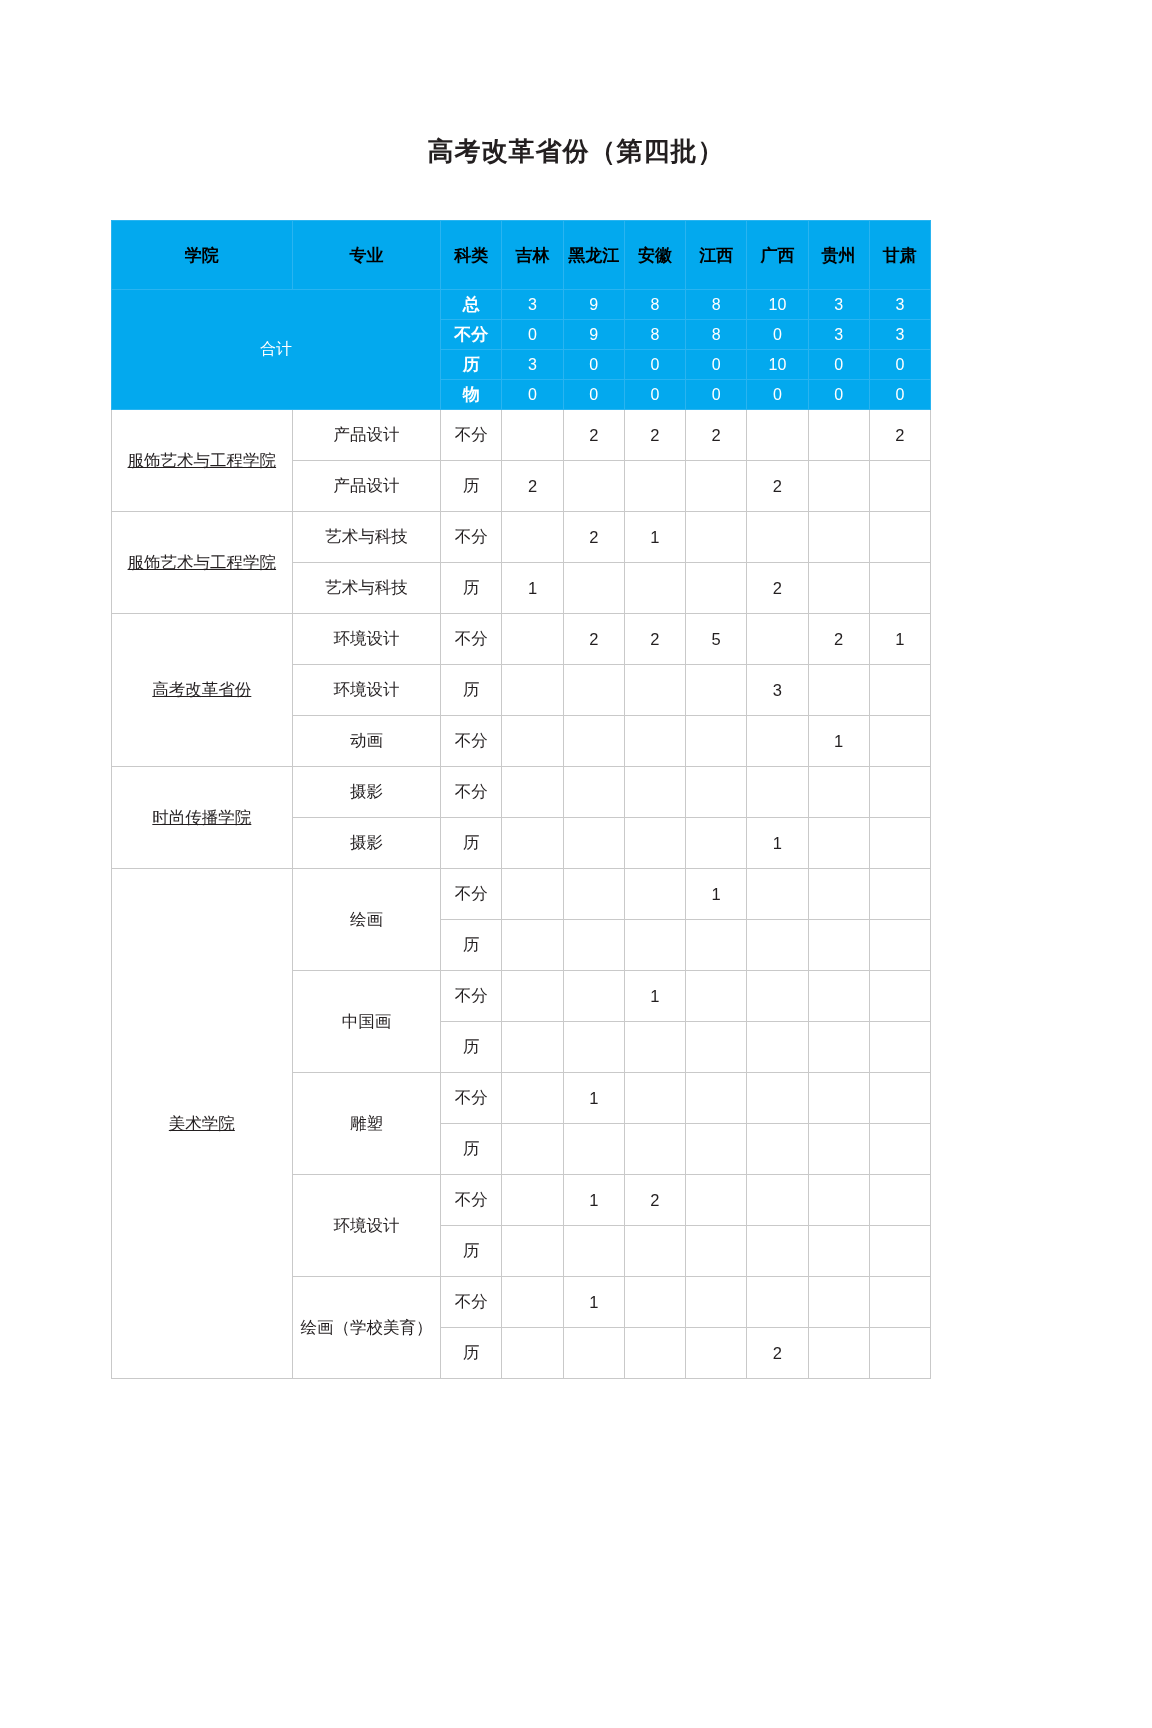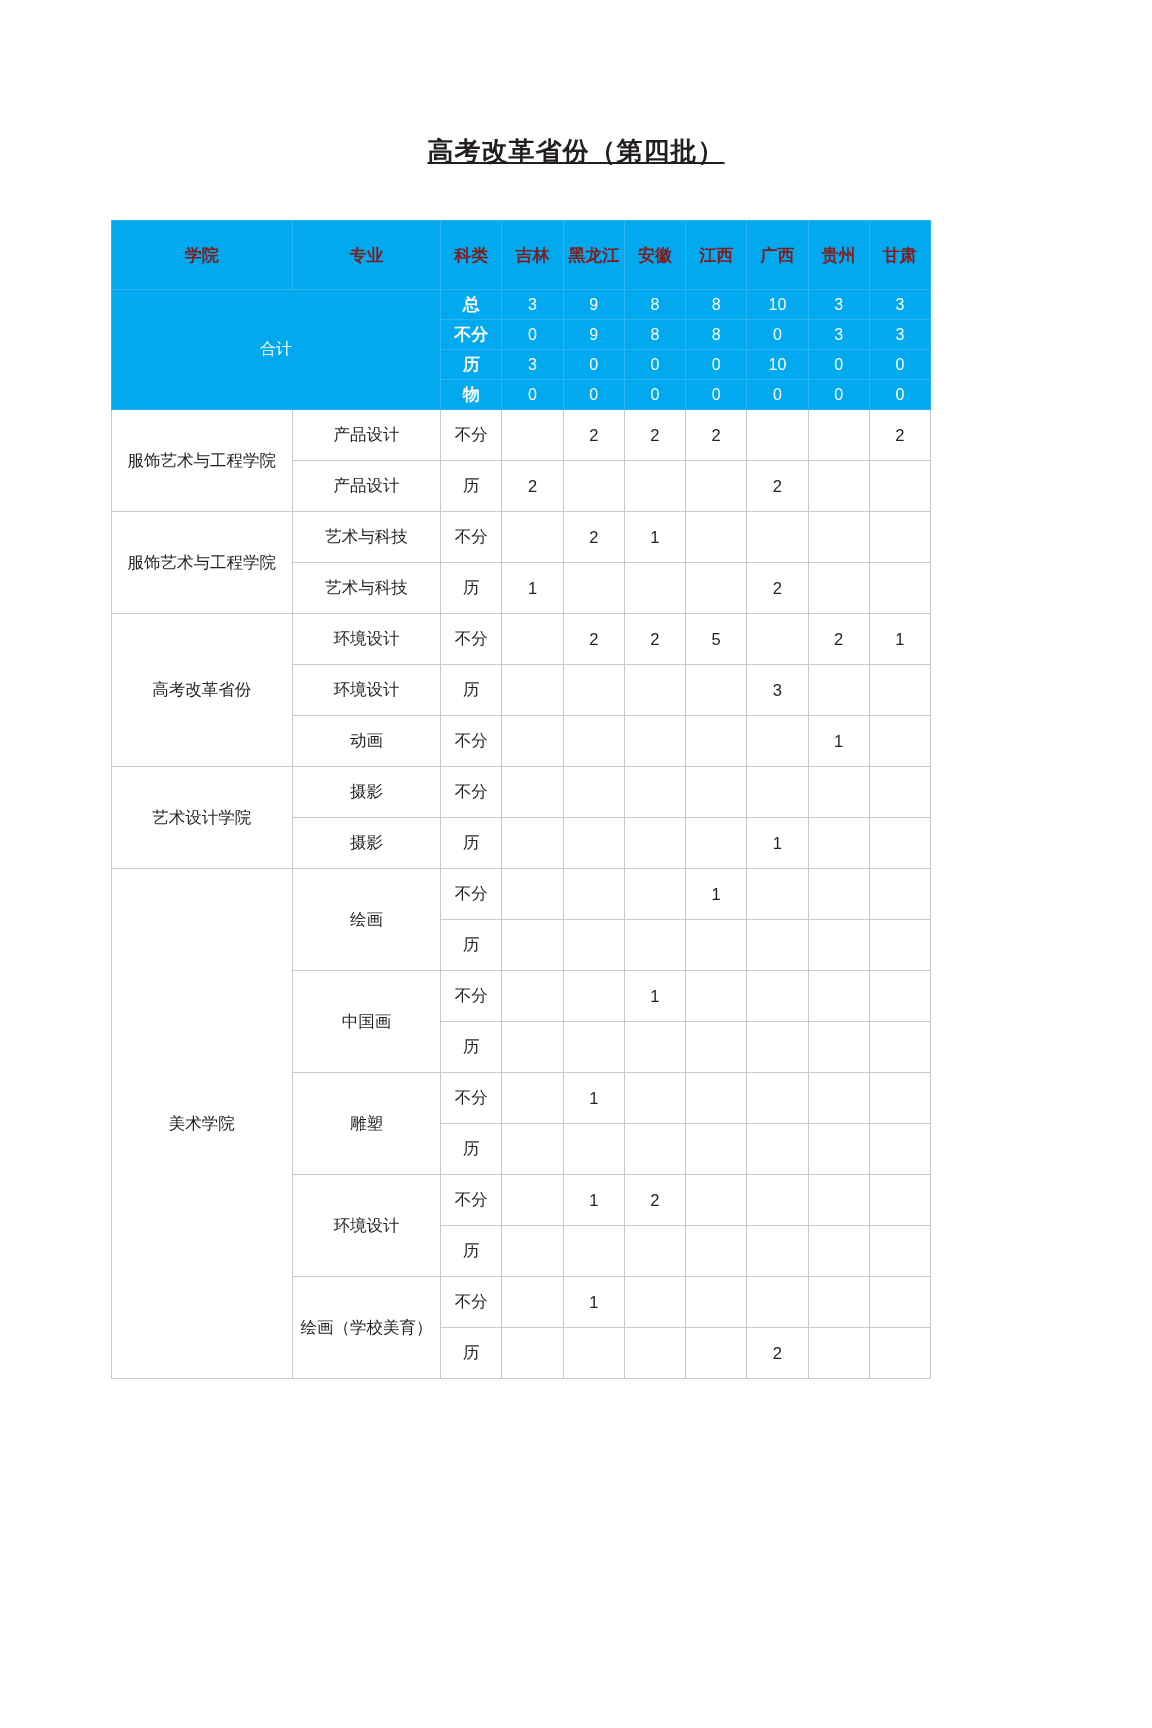--- a/index.html
+++ b/index.html
@@ -25,21 +25,20 @@
   .doc-title {
     text-align: center;
     font-size: 26px;
     font-weight: bold;
     letter-spacing: 1px;
     color: #231f20;
     margin: 0;
     padding-top: 134px;
     padding-bottom: 0;
     line-height: 34px;
-    text-decoration: underline;
   }
   .table-wrap {
     margin-top: 52px;
     margin-left: 111px;
     width: 820px;
   }
   table.grid {
     border-collapse: collapse;
     table-layout: fixed;
     width: 820px;
@@ -52,21 +51,21 @@
     padding: 0;
     font-weight: normal;
     background: #ffffff;
     color: #231f20;
     height: 50px;
     font-size: 16.5px;
   }
   
   tr.head-row th {
     background: #03a9ee;
-    color: #7f1d1d;
+    color: #000000;
     font-weight: bold;
     border: 1px solid #2ab4f0;
     height: 68px;
     font-size: 17px;
   }
   tr.total-row td {
     background: #03a9ee;
     color: #ffffff;
     border: 1px solid #2ab4f0;
     height: 29px;
@@ -78,20 +77,21 @@
   }
   td.total-name {
     background: #03a9ee;
     color: #ffffff;
     font-weight: bold;
     font-size: 18px;
     border: 1px solid #2ab4f0;
   }
   td.college {
     font-size: 17px;
+    text-decoration: underline;
   }
   td.major {
     font-size: 17px;
     font-family: Liberation Mono, monospace;
   }
   td.kelei {
     font-size: 17px;
   }
   td.num {
     font-size: 17px;
@@ -254,21 +254,21 @@
             <td class="kelei">不分</td>
             <td class="num"></td>
             <td class="num"></td>
             <td class="num"></td>
             <td class="num"></td>
             <td class="num"></td>
             <td class="num">1</td>
             <td class="num"></td>
           </tr>
           <tr>
-            <td class="college" rowspan="2">艺术设计学院</td>
+            <td class="college" rowspan="2">时尚传播学院</td>
             <td class="major">摄影</td>
             <td class="kelei">不分</td>
             <td class="num"></td>
             <td class="num"></td>
             <td class="num"></td>
             <td class="num"></td>
             <td class="num"></td>
             <td class="num"></td>
             <td class="num"></td>
           </tr>

